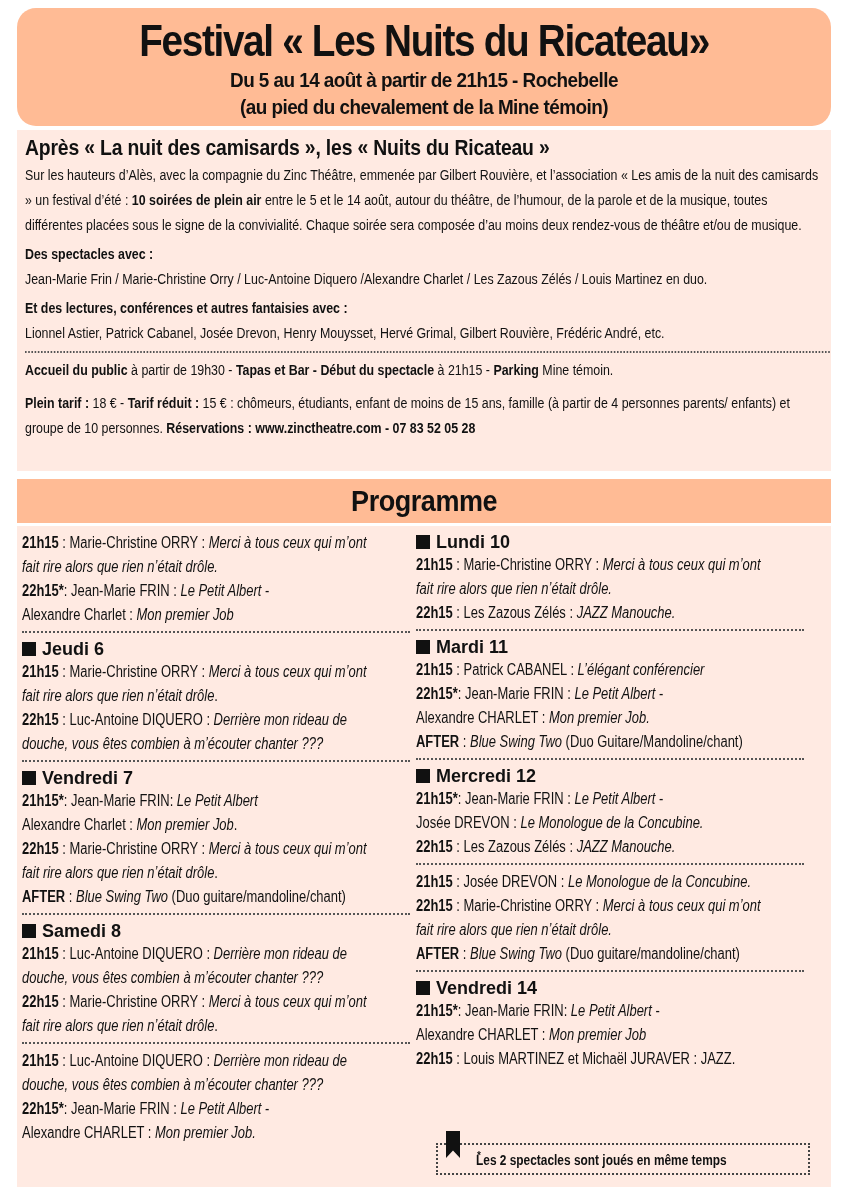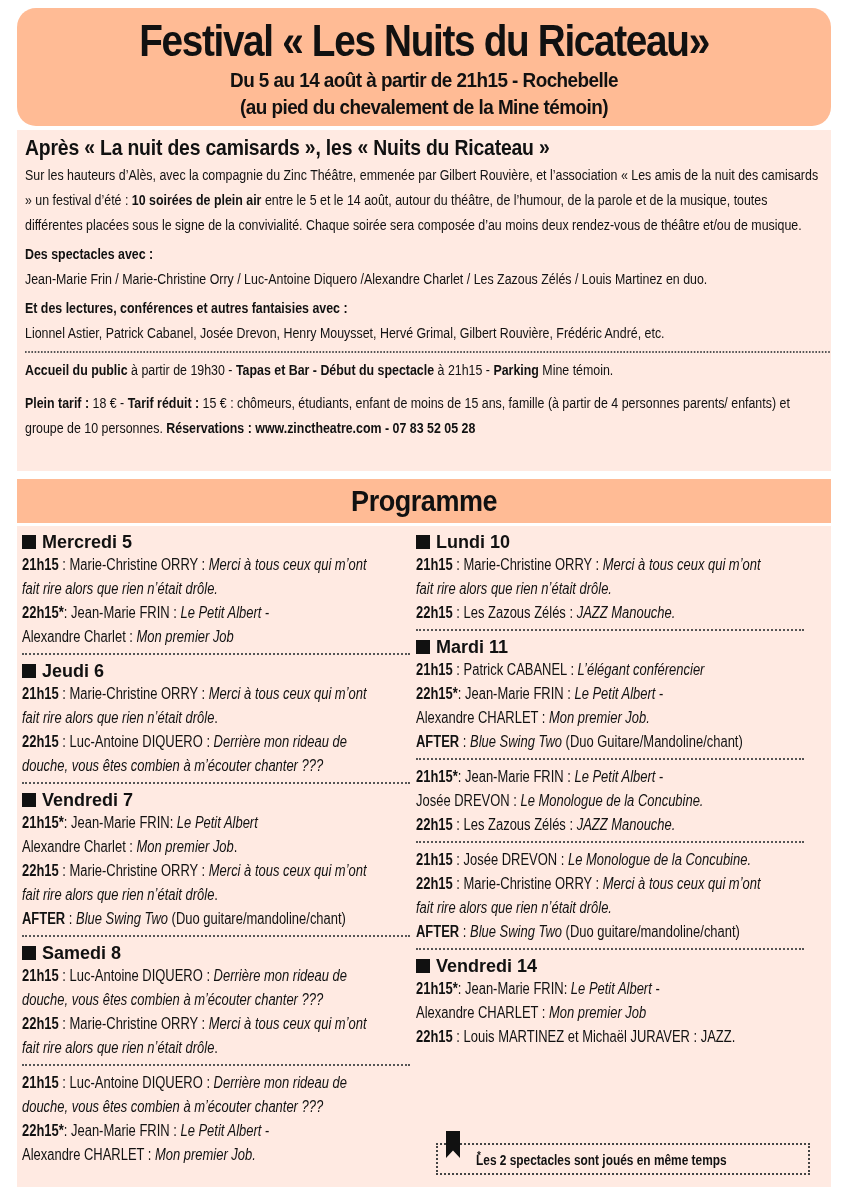--- a/index.html
+++ b/index.html
@@ -86,24 +86,20 @@
   </div>
 </div>
 
 <div class="prog">
   <span>Programme</span>
 </div>
 <div class="progbody"></div>
 
 <div class="col left" id="colL">
     <div class="day">
-      <div class="day-head">
-        <span class="sq"></span>
-        <span>Mercredi 5</span>
-      </div>
       <div class="lines">
         <div class="ln"><b>21h15</b><span> : </span><span>Marie-Christine ORRY : </span><i>Merci à tous ceux qui m’ont</i><span></span></div>
         <div class="ln"><b></b><span></span><span></span><i>fait rire alors que rien n’était drôle.</i><span></span></div>
         <div class="ln"><b>22h15*</b><span>: </span><span>Jean-Marie FRIN : </span><i>Le Petit Albert</i><span> -</span></div>
         <div class="ln"><b></b><span></span><span>Alexandre Charlet : </span><i>Mon premier Job</i><span></span></div>
       </div>
     </div>
     <div class="day">
       <div class="sep" style="margin: 4px 0px 5px;"></div>
       <div class="day-head">
@@ -174,20 +170,24 @@
       </div>
       <div class="lines">
         <div class="ln"><b>21h15</b><span> : </span><span>Patrick CABANEL : </span><i>L’élégant conférencier</i><span></span></div>
         <div class="ln"><b>22h15*</b><span>: </span><span>Jean-Marie FRIN : </span><i>Le Petit Albert</i><span> -</span></div>
         <div class="ln"><b></b><span></span><span>Alexandre CHARLET : </span><i>Mon premier Job.</i><span></span></div>
         <div class="ln"><b>AFTER</b><span> : </span><span></span><i>Blue Swing Two</i><span> (Duo Guitare/Mandoline/chant)</span></div>
       </div>
     </div>
     <div class="day">
       <div class="sep" style="margin: 4px 0px 5px;"></div>
+      <div class="day-head">
+        <span class="sq"></span>
+        <span>Mercredi 12</span>
+      </div>
       <div class="lines">
         <div class="ln"><b>21h15*</b><span>: </span><span>Jean-Marie FRIN : </span><i>Le Petit Albert</i><span>  -</span></div>
         <div class="ln"><b></b><span></span><span>Josée DREVON : </span><i>Le Monologue de la Concubine.</i><span></span></div>
         <div class="ln"><b>22h15</b><span> : </span><span>Les Zazous Zélés : </span><i>JAZZ Manouche.</i><span></span></div>
       </div>
     </div>
     <div class="day">
       <div class="sep" style="margin: 4px 0px 5px;"></div>
       <div class="lines">
         <div class="ln"><b>21h15</b><span> : </span><span>Josée DREVON : </span><i>Le Monologue de la Concubine.</i><span></span></div>

